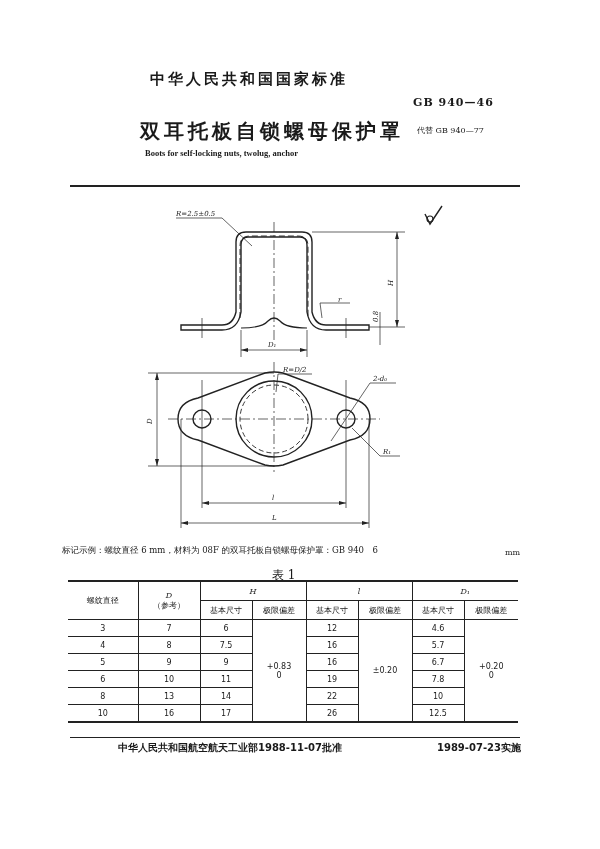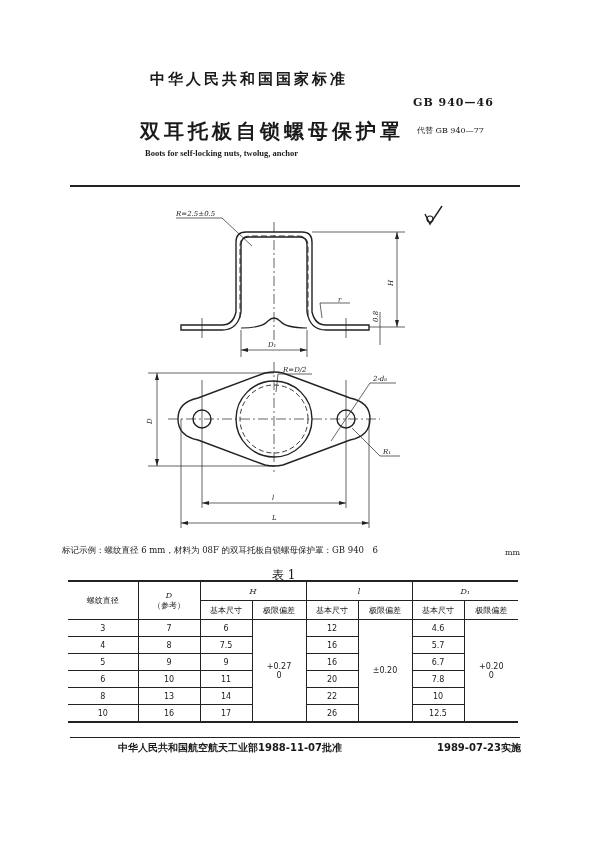--- a/index.html
+++ b/index.html
@@ -149,21 +149,21 @@
     <th>极限偏差</th>
     <th>基本尺寸</th>
     <th>极限偏差</th>
     <th>基本尺寸</th>
     <th class="last">极限偏差</th>
   </tr>
   <tr>
     <td class="first">3</td>
     <td>7</td>
     <td>6</td>
-    <td rowspan="6"><span>+0.27</span><br><span>0</span></td>
+    <td rowspan="6"><span>+0.83</span><br><span>0</span></td>
     <td>12</td>
     <td rowspan="6">±0.20</td>
     <td>4.6</td>
     <td rowspan="6" class="last"><span>+0.20</span><br><span>0</span></td>
   </tr>
   <tr>
     <td class="first">4</td>
     <td>8</td>
     <td>7.5</td>
     <td>16</td>
@@ -173,21 +173,21 @@
     <td class="first">5</td>
     <td>9</td>
     <td>9</td>
     <td>16</td>
     <td>6.7</td>
   </tr>
   <tr>
     <td class="first">6</td>
     <td>10</td>
     <td>11</td>
-    <td>20</td>
+    <td>19</td>
     <td>7.8</td>
   </tr>
   <tr>
     <td class="first">8</td>
     <td>13</td>
     <td>14</td>
     <td>22</td>
     <td>10</td>
   </tr>
   <tr>

